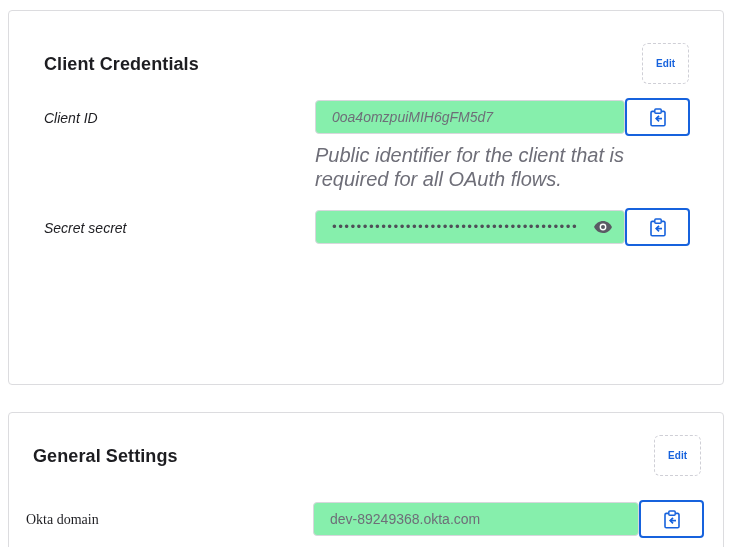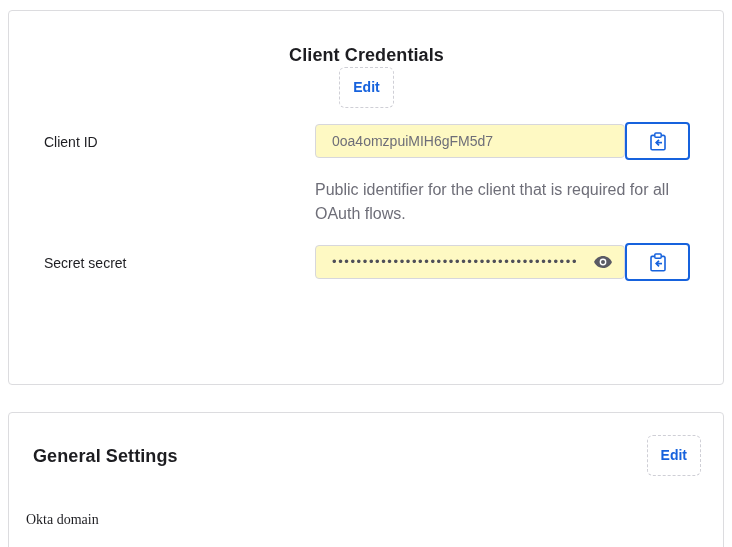--- a/index.html
+++ b/index.html
@@ -15,57 +15,57 @@
     background: #fff;
     border: 1px solid #dcdcdf;
     border-radius: 4px;
   }
   .card1 { top: 10px; height: 375px; }
   .card2 { top: 412px; height: 300px; }
 
   .card-header {
     display: flex; justify-content: space-between; align-items: center;
   }
-  .card1 .card-header { padding: 32px 34px 0 35px; flex-direction: column; }
+  .card1 .card-header { padding: 32px 34px 0 35px; }
   .card2 .card-header { padding: 22px 22px 0 24px; }
 
   .section-title {
     font-size: 18px; line-height: 24px; font-weight: 700;
     color: #1d1d21; letter-spacing: 0.1px;
   }
   .edit-link {
     display: inline-block;
-    color: #1662dd; font-size: 14px; font-weight: 700; line-height: 17px;
+    color: #1662dd; font-size: 10px; font-weight: 700; line-height: 17px;
     text-decoration: none; cursor: pointer;
     padding: 11px 13px;
     border: 1px dashed #cfcfd6;
     border-radius: 6px;
   }
 
   .rows { }
   .card1 .rows { margin-top: 14px; }
   .card2 .rows { margin-top: 24px; }
 
   .row { display: flex; align-items: flex-start; }
-  .card1 .row { padding-left: 35px; margin-bottom: 17px; }
+  .card1 .row { padding-left: 35px; margin-bottom: 17px; font-style: italic; }
   .card2 .row { padding-left: 17px; }
 
   .row-label {
     font-size: 14px; line-height: 20px; color: #1d1d21;
     padding-top: 10px; flex: 0 0 auto;
   }
   .card1 .row-label { width: 271px; }
   .card2 .row-label { width: 287px; font-family: Liberation Serif, serif; }
 
   .field-col { flex: 0 0 auto; }
   .field-line { display: flex; align-items: center; }
 
   .text-input {
     height: 34px;
-    background: #fef9c3;
+    background: #86efac;
     border: 1px solid #d7d7dc;
     border-radius: 4px;
     display: flex; align-items: center; justify-content: space-between;
     padding: 0 10px 0 16px;
     color: #6e6e78; font-size: 14px;
     overflow: hidden; white-space: nowrap;
   }
   .card1 .text-input { width: 310px; }
   .card2 .text-input { width: 326px; }
 
@@ -81,23 +81,23 @@
   .copy-btn {
     width: 65px; height: 38px; flex: 0 0 auto;
     background: #ffffff;
     border: 2px solid #1662dd;
     border-radius: 4px;
     display: flex; align-items: center; justify-content: center;
     cursor: pointer;
   }
 
   .help {
-    margin-top: 18px;
+    margin-top: 7px;
     max-width: 378px;
-    font-size: 16px; line-height: 24px;
+    font-size: 20px; line-height: 24px;
     color: #6e6e78;
   }
 </style>
 </head>
 <body>
 
 <section class="card card1">
   <div class="card-header">
     <h2 class="section-title">Client Credentials</h2>
     <a class="edit-link">Edit</a>
@@ -157,15 +157,30 @@
 <section class="card card2">
   <div class="card-header">
     <h2 class="section-title">General Settings</h2>
     <a class="edit-link">Edit</a>
   </div>
 
   <div class="rows">
 
     <div class="row">
       <div class="row-label">Okta domain</div>
+      <div class="field-col">
+        <div class="field-line">
+          <div class="text-input">
+            <span>dev-89249368.okta.com</span>
+          </div>
+          <button class="copy-btn">
+            <svg width="16" height="19" viewBox="0 0 16 19" fill="none">
+              <path d="M4.2 3.4H2.3c-.72 0-1.3.58-1.3 1.3v11.8c0 .72.58 1.3 1.3 1.3h11.4c.72 0 1.3-.58 1.3-1.3V4.7c0-.72-.58-1.3-1.3-1.3h-1.9" stroke="#1662dd" stroke-width="1.6"></path>
+              <rect x="4.8" y="1" width="6.4" height="4.2" rx="1" stroke="#1662dd" stroke-width="1.5"></rect>
+              <path d="M12 10.6H6.6" stroke="#1662dd" stroke-width="1.7"></path>
+              <path d="M9 7.8l-2.8 2.8L9 13.4" stroke="#1662dd" stroke-width="1.7" fill="none"></path>
+            </svg>
+          </button>
+        </div>
+      </div>
     </div>
   </div>
 </section>
 
 </body></html>

